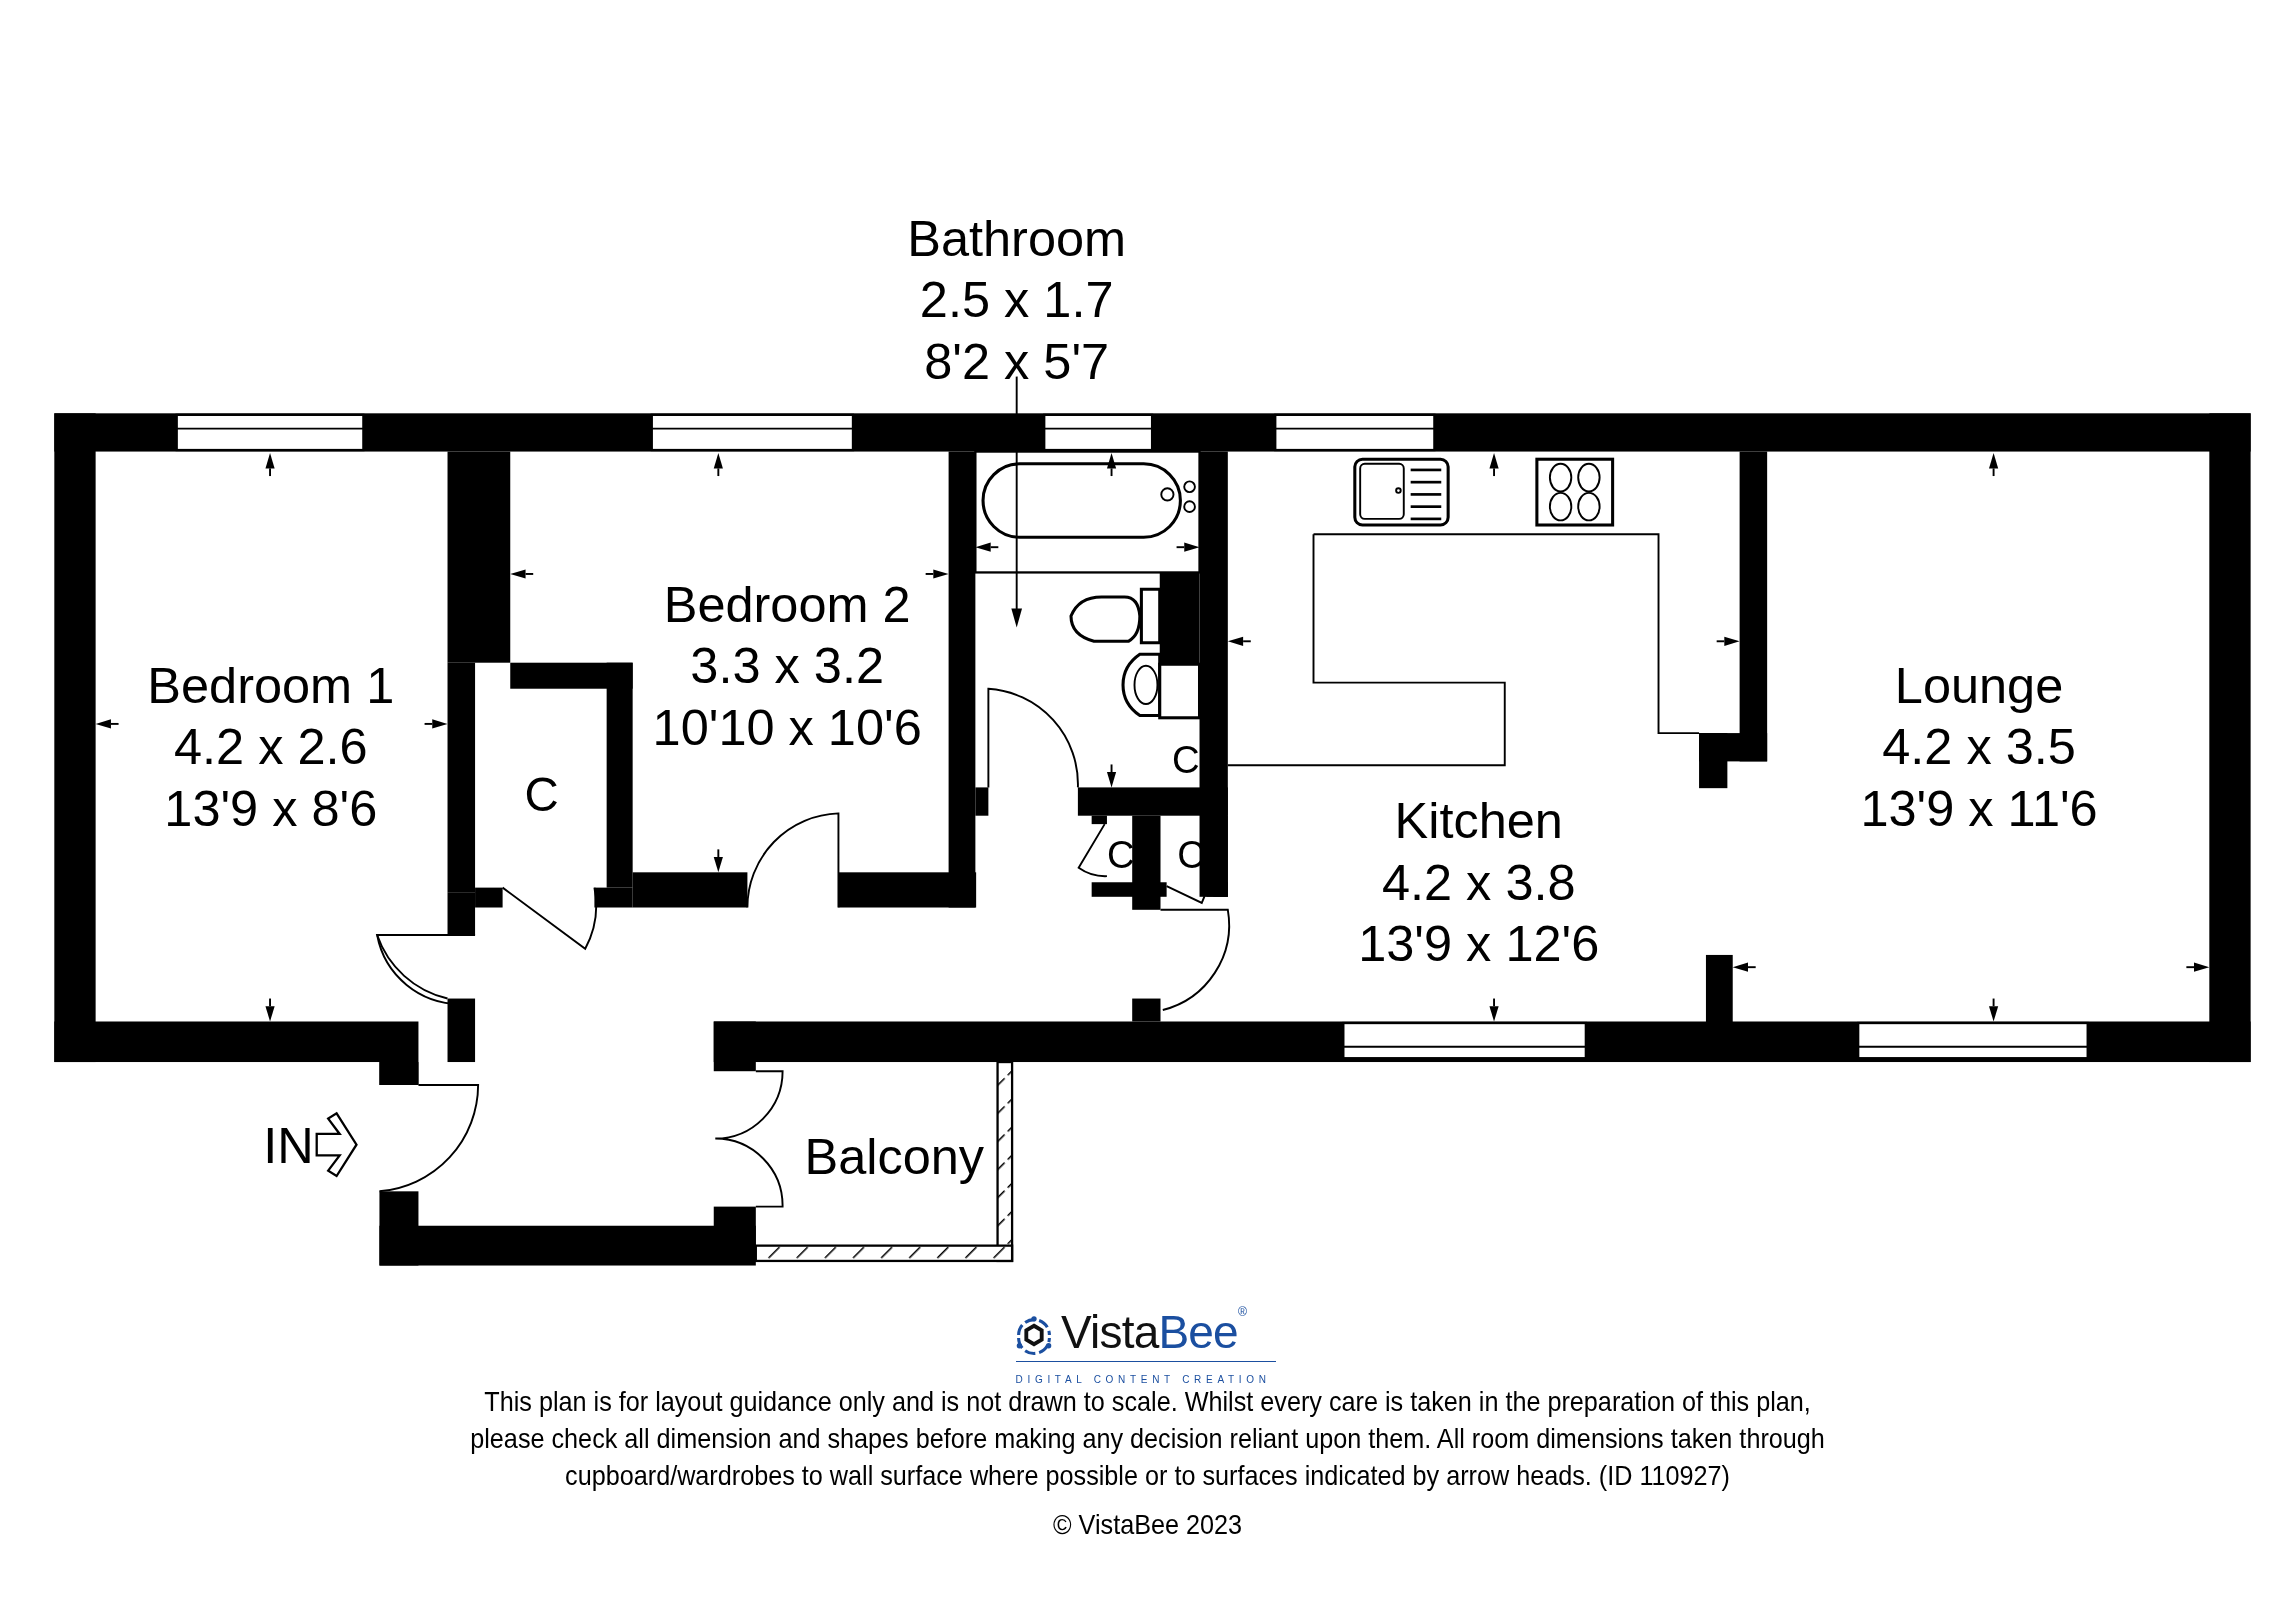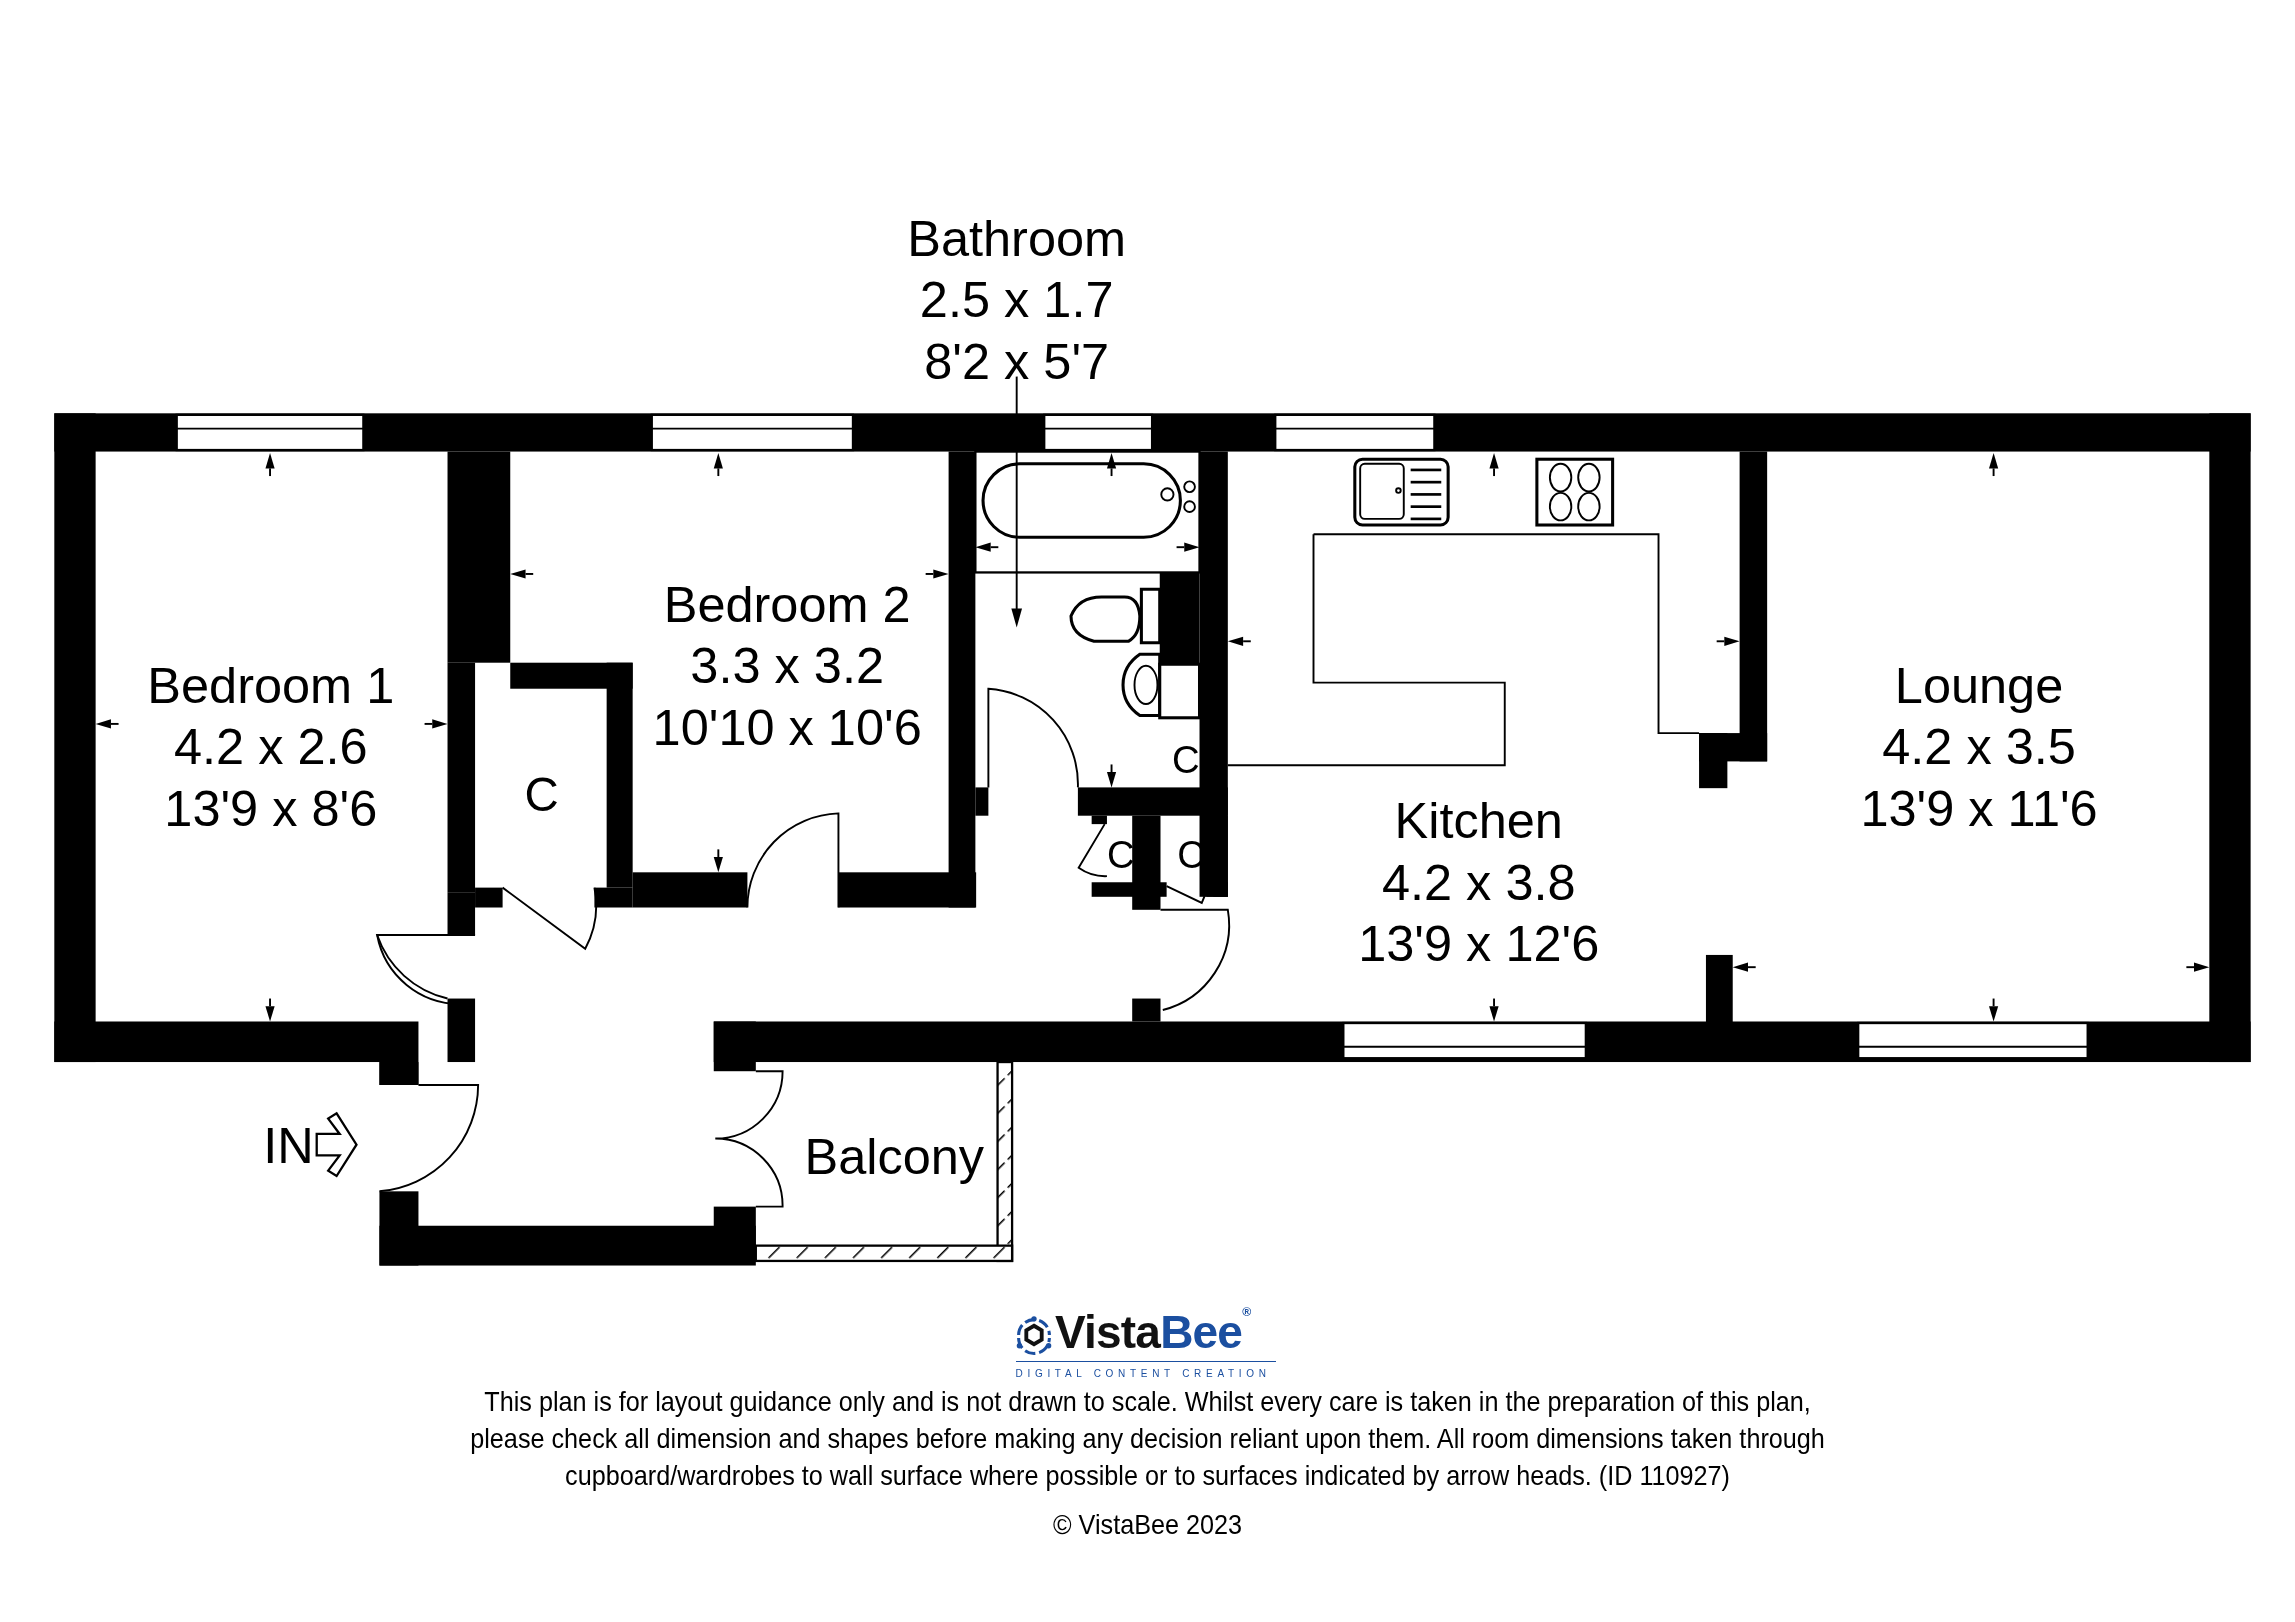--- a/index.html
+++ b/index.html
@@ -9,25 +9,25 @@
   .win { fill:#fff; stroke:#000; stroke-width:3; }
   .fix { fill:#fff; stroke:#000; stroke-width:4; }
   .line { fill:none; stroke:#000; stroke-width:3.5; }
   .thin { fill:none; stroke:#000; stroke-width:2.5; }
   .arrow { fill:#000; }
   .lbl { font-family:"Liberation Sans", sans-serif; font-size:66px; fill:#000; text-anchor:middle; }
   .lbl-c { font-family:"Liberation Sans", sans-serif; font-size:62px; fill:#000; text-anchor:middle; }
   .lbl-sm { font-family:"Liberation Sans", sans-serif; font-size:50px; fill:#000; text-anchor:middle; }
   .footer { position:absolute; left:0; width:2295px; text-align:center; color:#000; }
   .logo { position:absolute; left:1014px; top:1310px; width:264px; height:61px; }
-  .logo-word { position:absolute; left:41px; top:-4.6px; font-size:46px; font-weight:bold; letter-spacing:-0.8px; white-space:nowrap;text-align:right; }
+  .logo-word { position:absolute; left:47px; top:-4.6px; font-size:46px; font-weight:normal; letter-spacing:-0.8px; white-space:nowrap;text-align:right; }
   .logo-word .a { color:#111; }
   .logo-word .b { color:#1b4fa0; }
   .logo-reg { font-size:12.2px; vertical-align:top; color:#1b4fa0; }
-  .logo-tag { position:absolute; left:1.5px; top:51px; width:260px; font-size:10px; letter-spacing:4.7px; color:#1b4fa0; white-space:nowrap; border-top:1.5px solid #1b4fa0; padding-top:6px; }
+  .logo-tag { position:absolute; left:1.5px; top:51px; width:260px; font-size:10px; letter-spacing:4.7px; color:#1b4fa0; white-space:nowrap; border-top:1.5px solid #1b4fa0; padding-top:12px; }
   .logo-icon { position:absolute; left:0; top:4.6px; width:40px; height:40px; }
   .disc { top:1383px; font-size:28px; line-height:37px; transform:scaleX(0.9); transform-origin:1148px 0; }
   .copy { top:1509px; font-size:28px; transform:scaleX(0.9); transform-origin:1148px 0; }
 </style>
 </head>
 <body>
 
 <svg class="plan" viewBox="0 0 3000 2121" xmlns="http://www.w3.org/2000/svg">
   <defs>
     <pattern id="hatch" patternUnits="userSpaceOnUse" width="26" height="26" patternTransform="rotate(45)">

